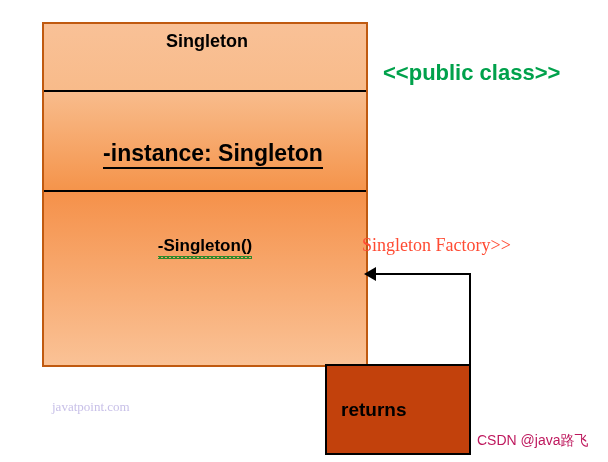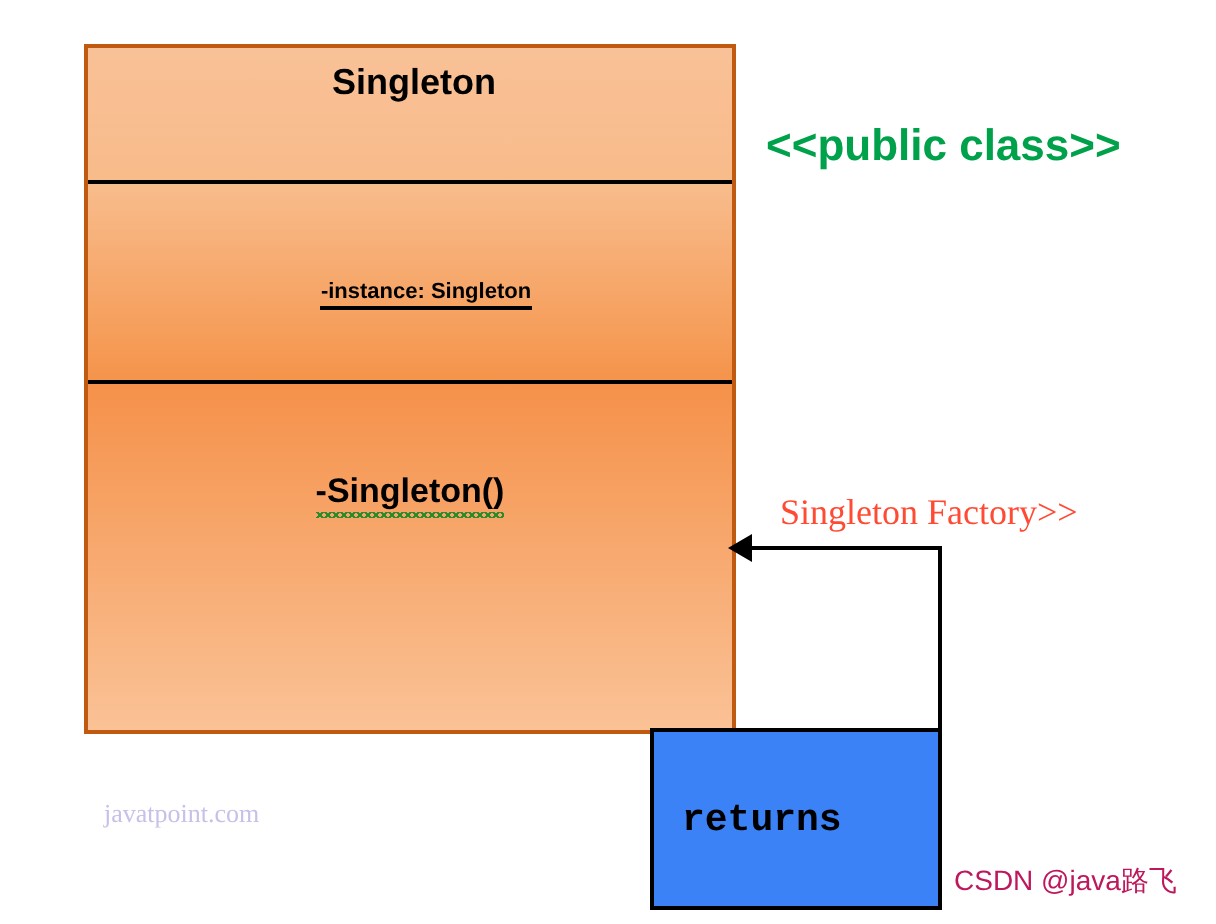--- a/index.html
+++ b/index.html
@@ -59,21 +59,21 @@
     color: #000000;
     letter-spacing: 0px;
   }
 
   .attr-line {
     position: absolute;
     left: 16px;
     right: 0;
     top: 48px;
     text-align: center;
-    font-size: 11px;
+    font-size: 23px;
     font-weight: bold;
     color: #000000;
   }
   .attr-line .u {
     border-bottom: 2px solid #000000;
     padding-bottom: 1px;
   }
 
   .op-line-1 {
     position: absolute;
@@ -124,26 +124,25 @@
     left: 383px;
     top: 60px;
     font-size: 22px;
     font-weight: bold;
     color: #00a14b;
     white-space: nowrap;
   }
   .label-factory {
     position: absolute;
     left: 362px;
-    top: 246px;
+    top: 235px;
     font-family: "Liberation Serif", serif;
     font-size: 18px;
     color: #ff4b33;
     white-space: nowrap;
-    margin-left: 28px;
   }
 
   
   .arrow-h {
     position: absolute;
     left: 372px;
     top: 273px;
     width: 99px;
     height: 2px;
     background: #000000;
@@ -168,22 +167,21 @@
   }
 
   .returns-box {
     position: absolute;
     left: 325px;
     top: 364px;
     width: 146px;
     height: 91px;
     border: 2px solid #000000;
     box-sizing: border-box;
-    background: #3b82f6;
-    font-family: Liberation Mono, monospace;
+    background: #c2410c;
   }
   .returns-label {
     position: absolute;
     left: 14px;
     top: 33px;
     font-size: 19px;
     font-weight: bold;
     color: #000000;
   }
 

